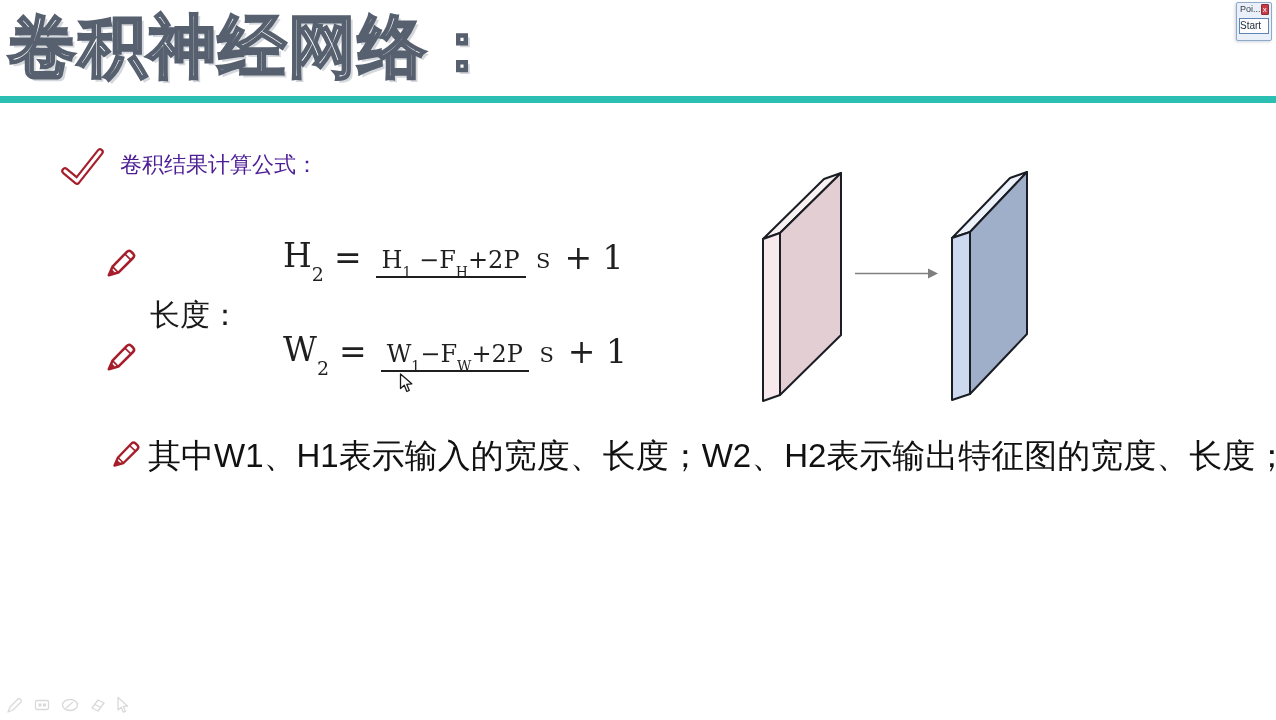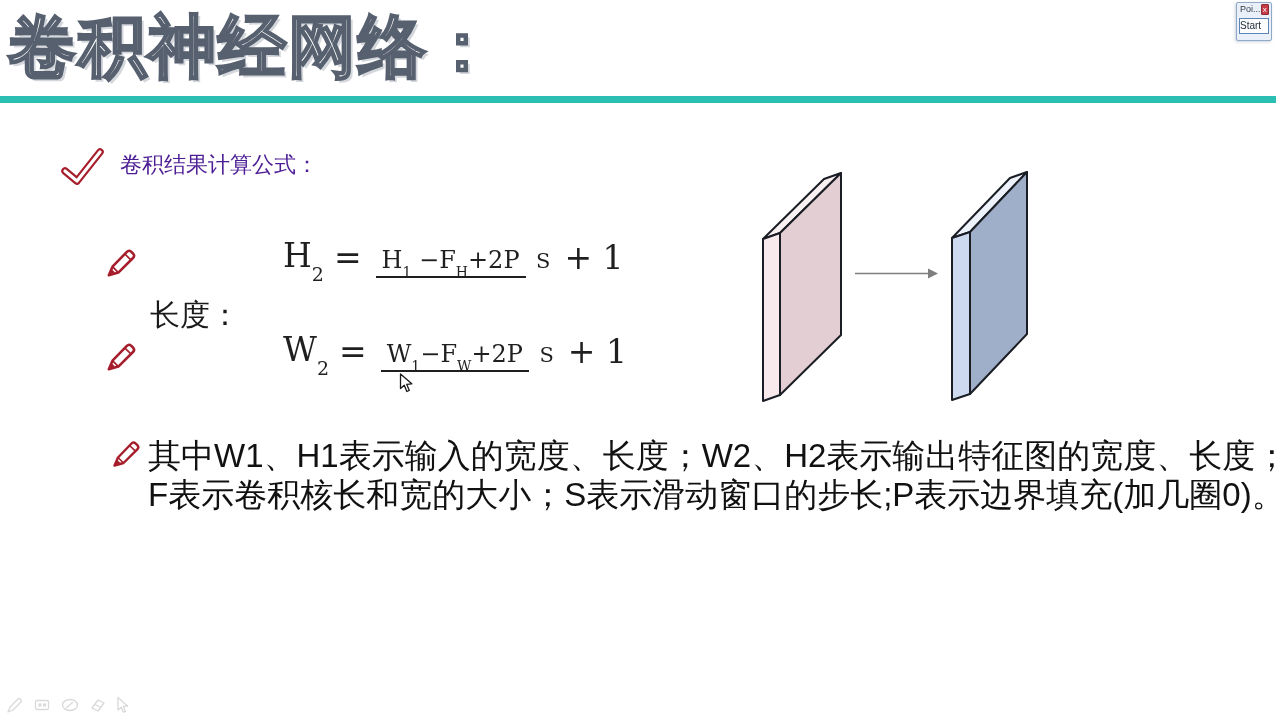--- a/index.html
+++ b/index.html
@@ -115,21 +115,20 @@
   </div>
 
   <svg class="pencil-icon pencil-3" viewBox="0 0 32 32">
     <path d="M4.5 27.5 L8 19.5 L21.5 5.5 Q23.5 3.5 25.5 5.3 L27.5 7.3 Q29.3 9.3 27.3 11.3 L13.5 25 L4.5 27.5 Z" fill="#ffffff" stroke="#a61d2b" stroke-width="2.4" stroke-linejoin="round"></path>
     <path d="M8 19.5 L13.5 25" fill="none" stroke="#a61d2b" stroke-width="1.6"></path>
     <path d="M19.5 7.5 L25.5 13.2" fill="none" stroke="#a61d2b" stroke-width="1.6"></path>
     <path d="M4.5 27.5 L7.5 22.2 L10.2 24.8 Z" fill="#a61d2b"></path>
   </svg>
   <div class="note">
     <div>其中W1、H1表示输入的宽度、长度；W2、H2表示输出特征图的宽度、长度；</div>
-    <div>F表示卷积核长和宽的大小；S表示滑动窗口的步长;P表示边界填充(加几圈0)。</div>
   </div>
 
   <svg class="diagram" viewBox="0 0 310 250">
     <g stroke="#1a1d24" stroke-width="2" stroke-linejoin="round">
       <polygon points="23,79 84,19 101,13 40,73" fill="#f9f1f2"></polygon>
       <polygon points="23,79 40,73 40,235 23,241" fill="#f7e9ec"></polygon>
       <polygon points="40,73 101,13 101,175 40,235" fill="#e2ced3"></polygon>
     </g>
     <g>
       <line x1="115" y1="113.5" x2="190" y2="113.5" stroke="#7f7f7f" stroke-width="1.6"></line>

